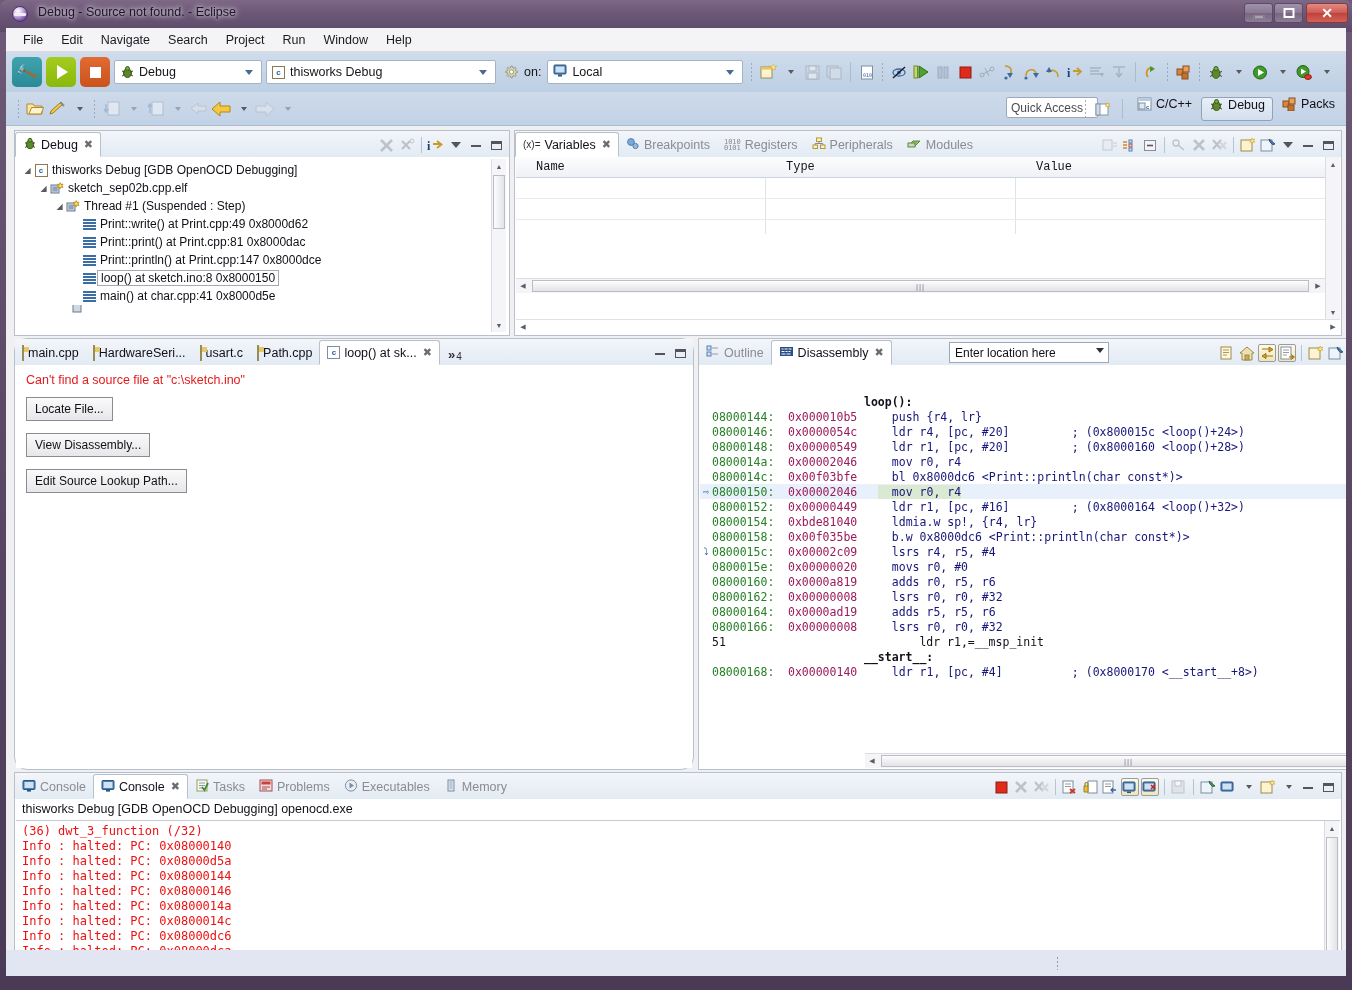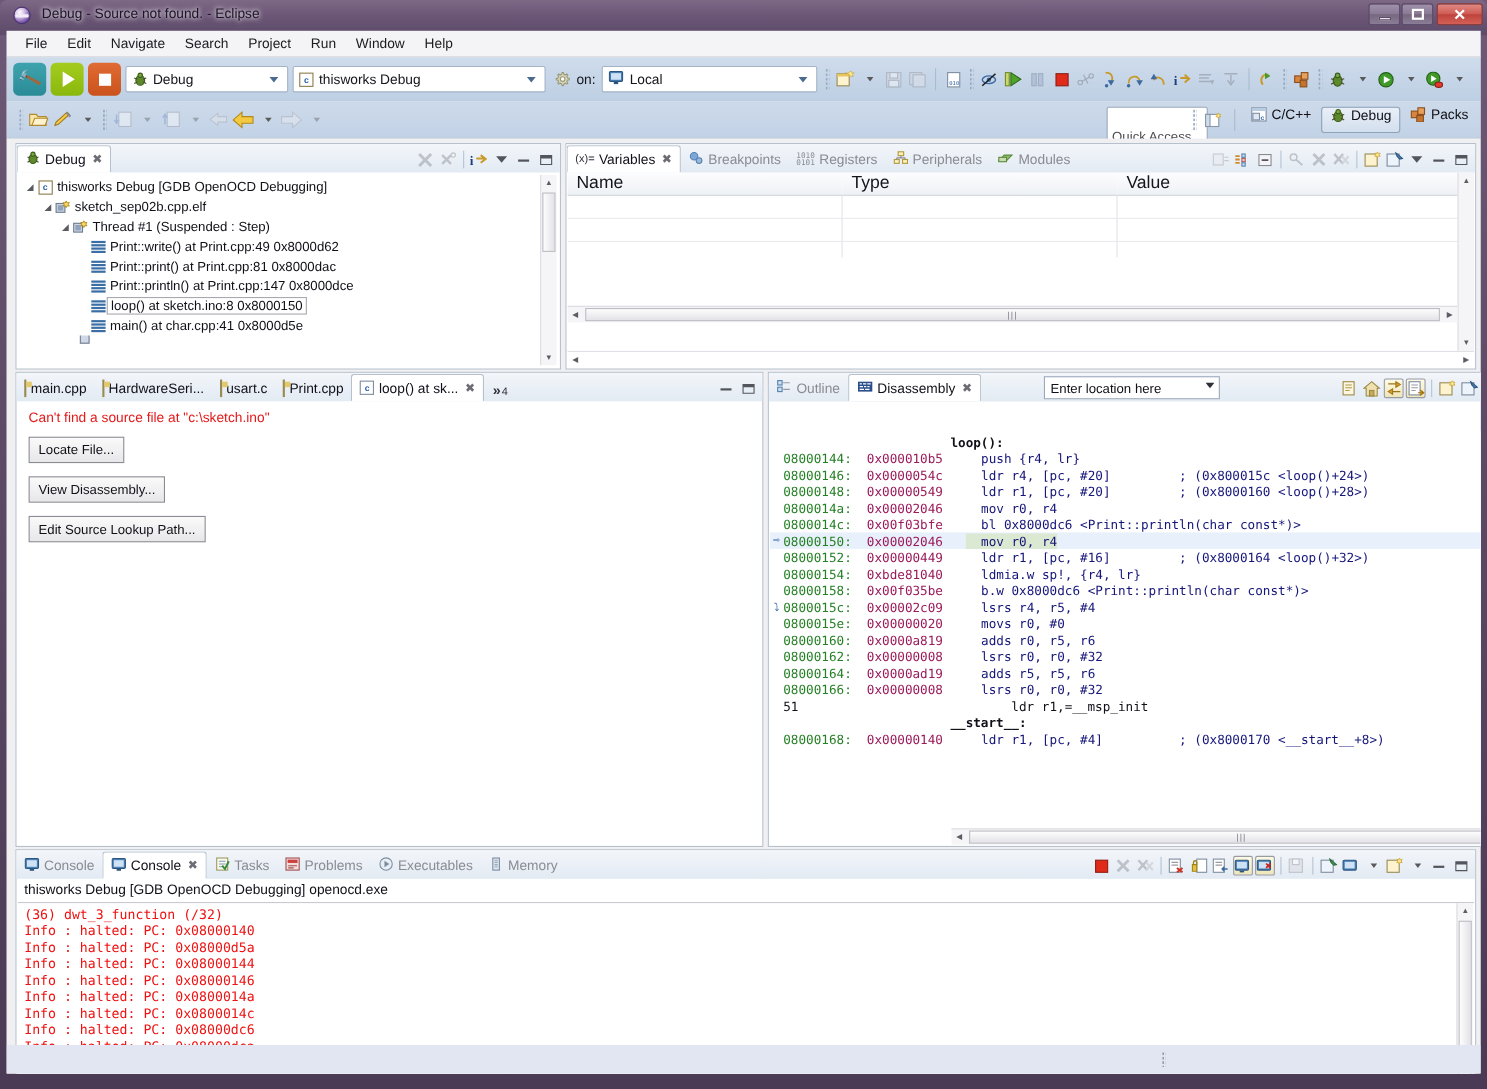--- a/index.html
+++ b/index.html
@@ -111,21 +111,21 @@
   
   #toolbar2 {
     position: absolute; left:0; top:64px; width:1340px; height:34px;
     background: linear-gradient(180deg,#cddaea 0%, #c2d2e6 100%);
     border-bottom:1px solid #a9bcd2;
     display:flex; align-items:center; padding-left:8px;
   }
   #quick-access {
     position:absolute; right: 248px; top: 5px; width: 92px; height: 21px;
     background:#fff; border:1px solid #9aa9bb; border-radius:2px;
-    font-size:12px; color:#4a4a50; padding: 19px 4px; white-space:nowrap;
+    font-size:12px; color:#4a4a50; padding: 3px 4px; white-space:nowrap;
   }
   .persp-btn {
     height:24px; display:flex;align-items:flex-start; gap:4px; padding: 0 7px;
     font-size:12.5px; color:#101016; border-radius:3px; cursor:pointer; white-space:nowrap;
   }
   .persp-btn.active { background: linear-gradient(180deg,#e9eff7 0%,#d3dfee 100%); border:1px solid #8fa3ba; }
 
   
   #workbench { position:absolute; left:0; top:98px; width:1340px; height:850px; background:#f0f0f2; }
 
@@ -168,26 +168,26 @@
   .ico-stack {
     width:13px;height:11px; display:flex; flex-direction:column; justify-content:space-between;
   }
   .ico-stack i { display:block; height:2px; background:#3a6ea5; }
 
   
   #vars-panel { left:508px; top:4px; width:828px; height:206px; }
   .col-head {
     position:absolute; top:26px; height:21px;
     background:linear-gradient(180deg,#fdfdfe 0%, #eef1f5 100%);
-    border-bottom:1px solid #ccd3da; font-size:16px; color:#15151c;
-    display:flex; align-items:center; padding-left:8px;
+    border-bottom:1px solid #ccd3da; font-size:12px; color:#15151c;
+    display:flex; align-items:center; padding-left:20px;font-family:Liberation Mono, monospace;
   }
 
   
-  #editor-panel { left:8px; top:212px; width:680px; height:432px; }
+  #editor-panel { left:8px; top:212px; width:680px; height:432px;border-radius:13px; }
   .etab {
     display:flex;align-items:center;gap:4px;height:24px;padding:0 7px;
     font-size:12.5px;color:#10101a;white-space:nowrap;cursor:pointer;
   }
   .etab.active { background:#fff;border:1px solid #b6c1cd;border-bottom-color:#fff;height:25px;
     border-top-left-radius:3px;border-top-right-radius:3px;}
   .ico-file { width:13px;height:14px;border:1px solid #9a8b56;background:#fffdf3;position:relative;}
   .ico-file::before{content:"";position:absolute;left:1px;top:1px;width:5px;height:5px;background:#e2c96b;}
   #editor-body { position:absolute; left:1px; top:26px; right:1px; bottom:1px; background:#fff; padding:8px 10px;}
   #src-msg { color:#e31b1b; font-size:12.5px; margin-bottom:10px;}
@@ -870,21 +870,21 @@
               <div class="etab">
                 <span><span class="ico-file"></span></span>
                 <span>HardwareSeri...</span>
               </div>
               <div class="etab">
                 <span><span class="ico-file"></span></span>
                 <span>usart.c</span>
               </div>
               <div class="etab">
                 <span><span class="ico-file"></span></span>
-                <span>Print.cpp</span>
+                <span>Path.cpp</span>
               </div>
               <div class="etab active">
                 <span>
                   <span class="ico-c" style="border-color:#7e8da0">c</span>
                 </span>
                 <span>loop() at sk...</span>
                 <span class="tab-x">✖</span>
               </div>
             </div>
           <div style="display:flex;align-items:center;gap:1px;padding:0 6px 3px 8px;">

